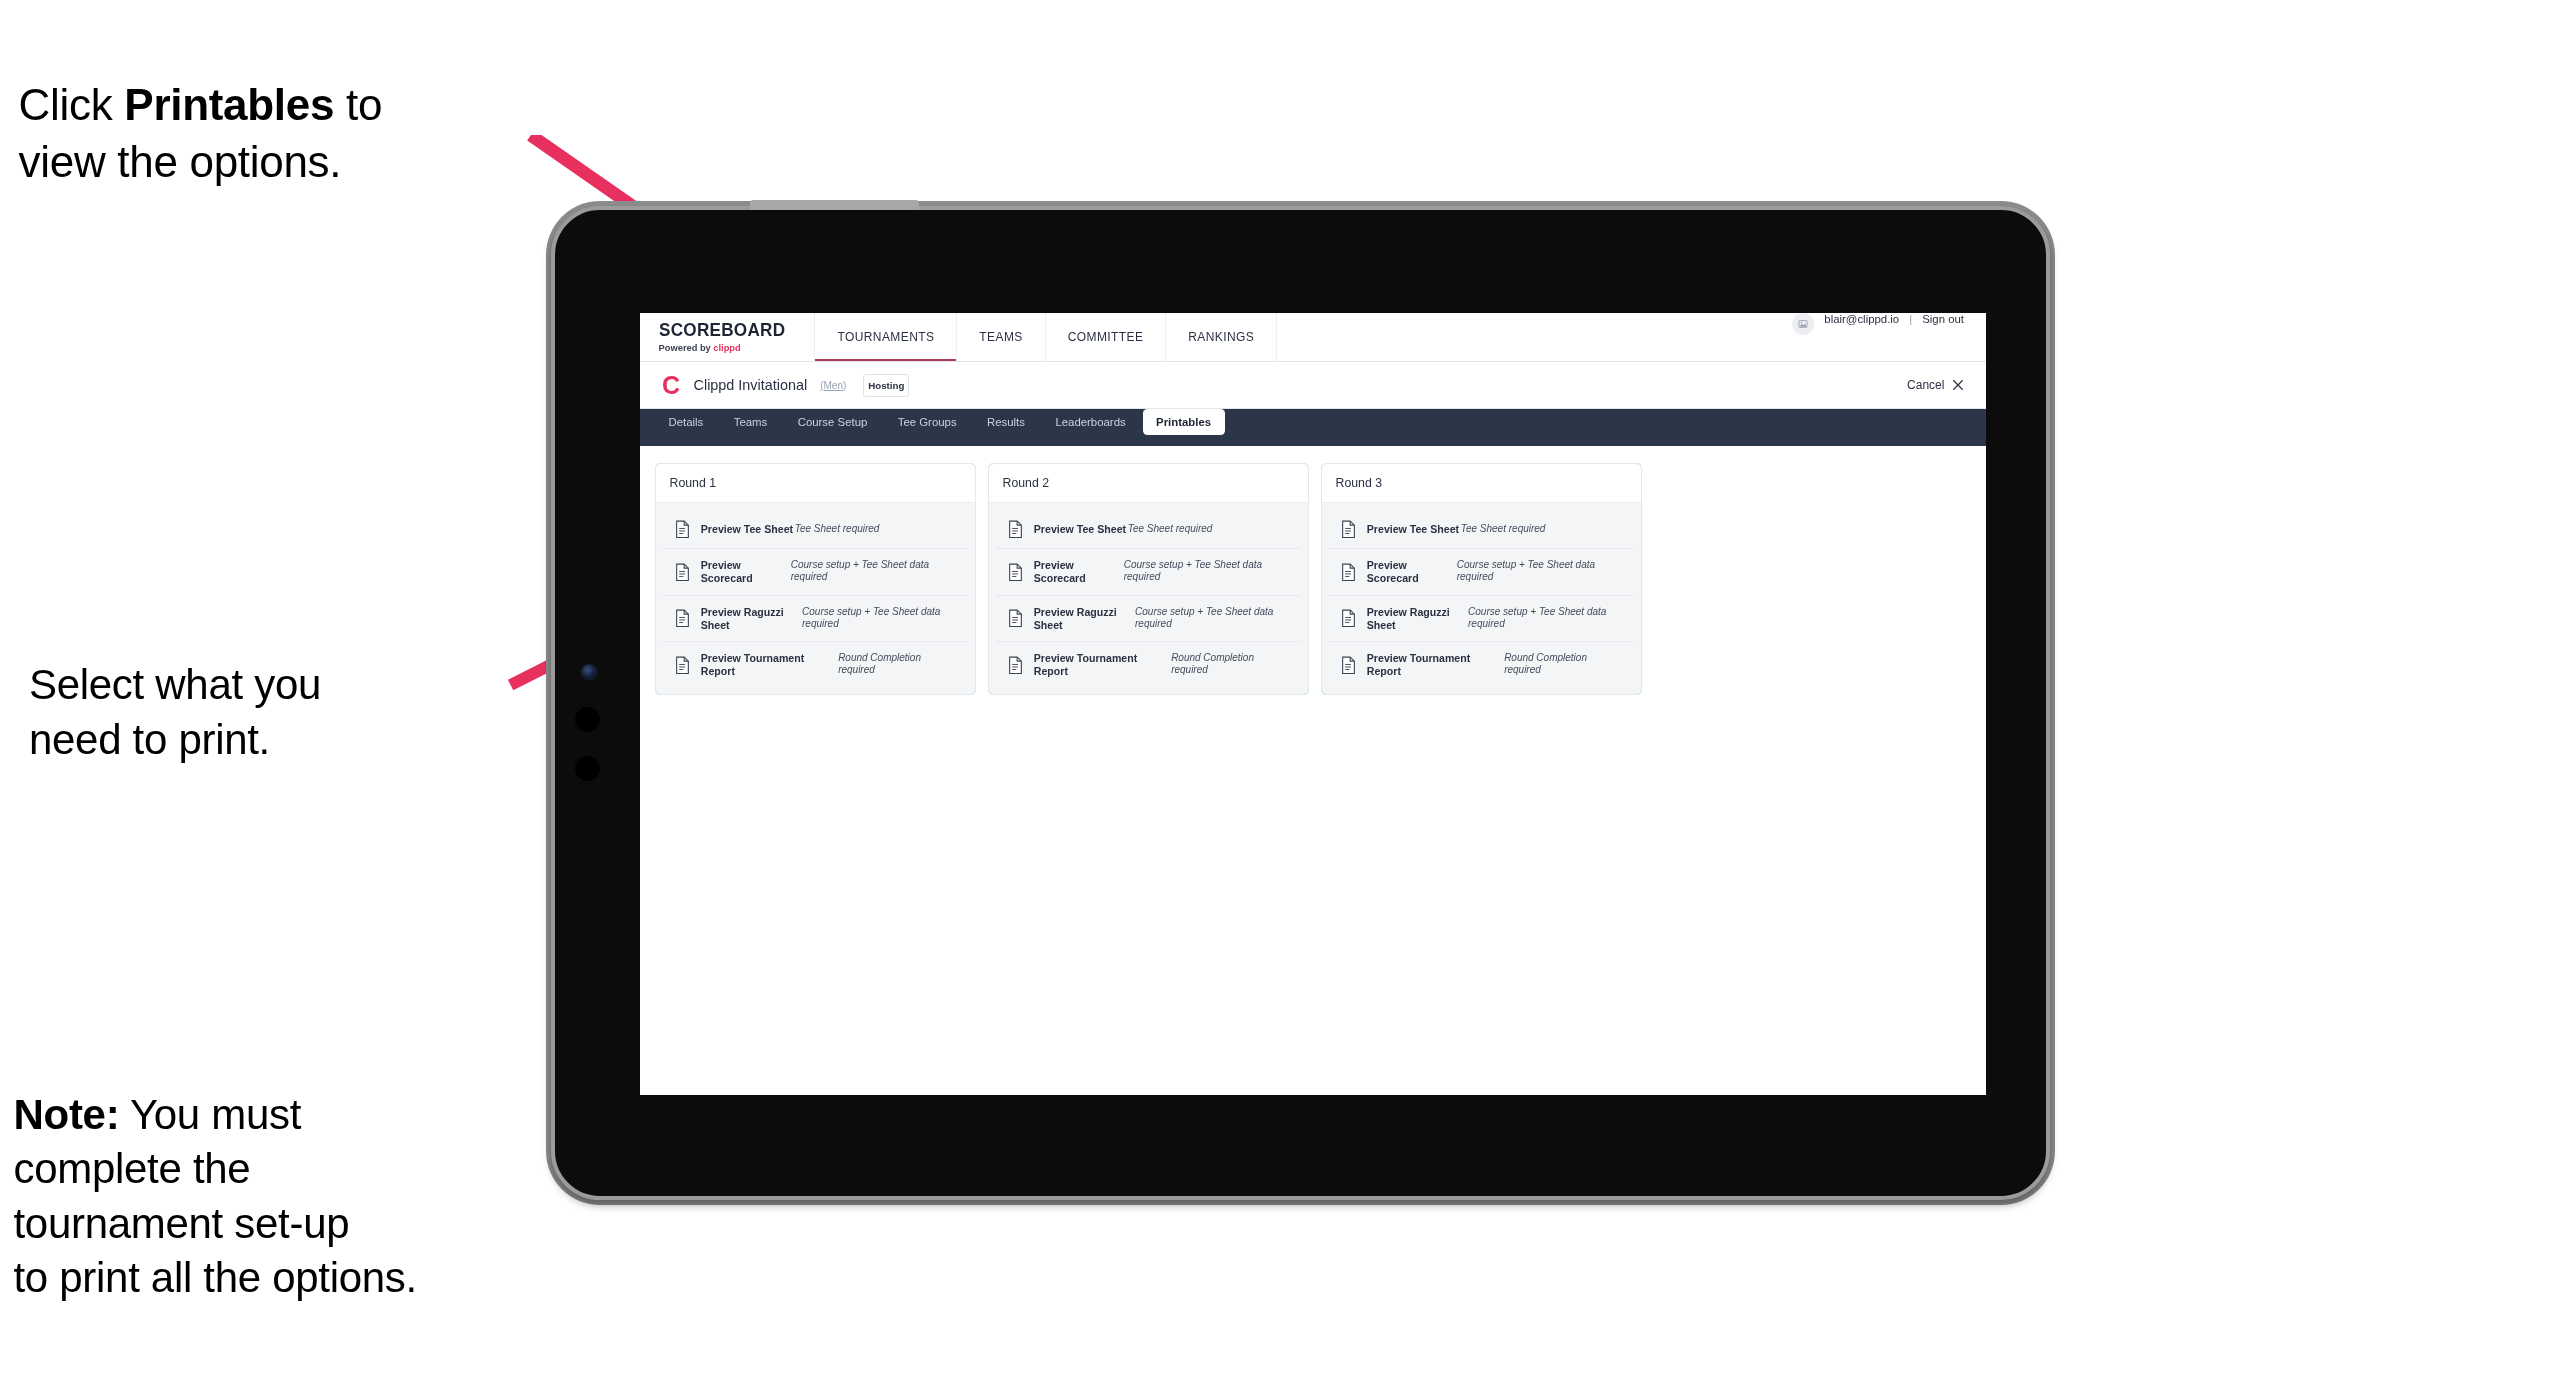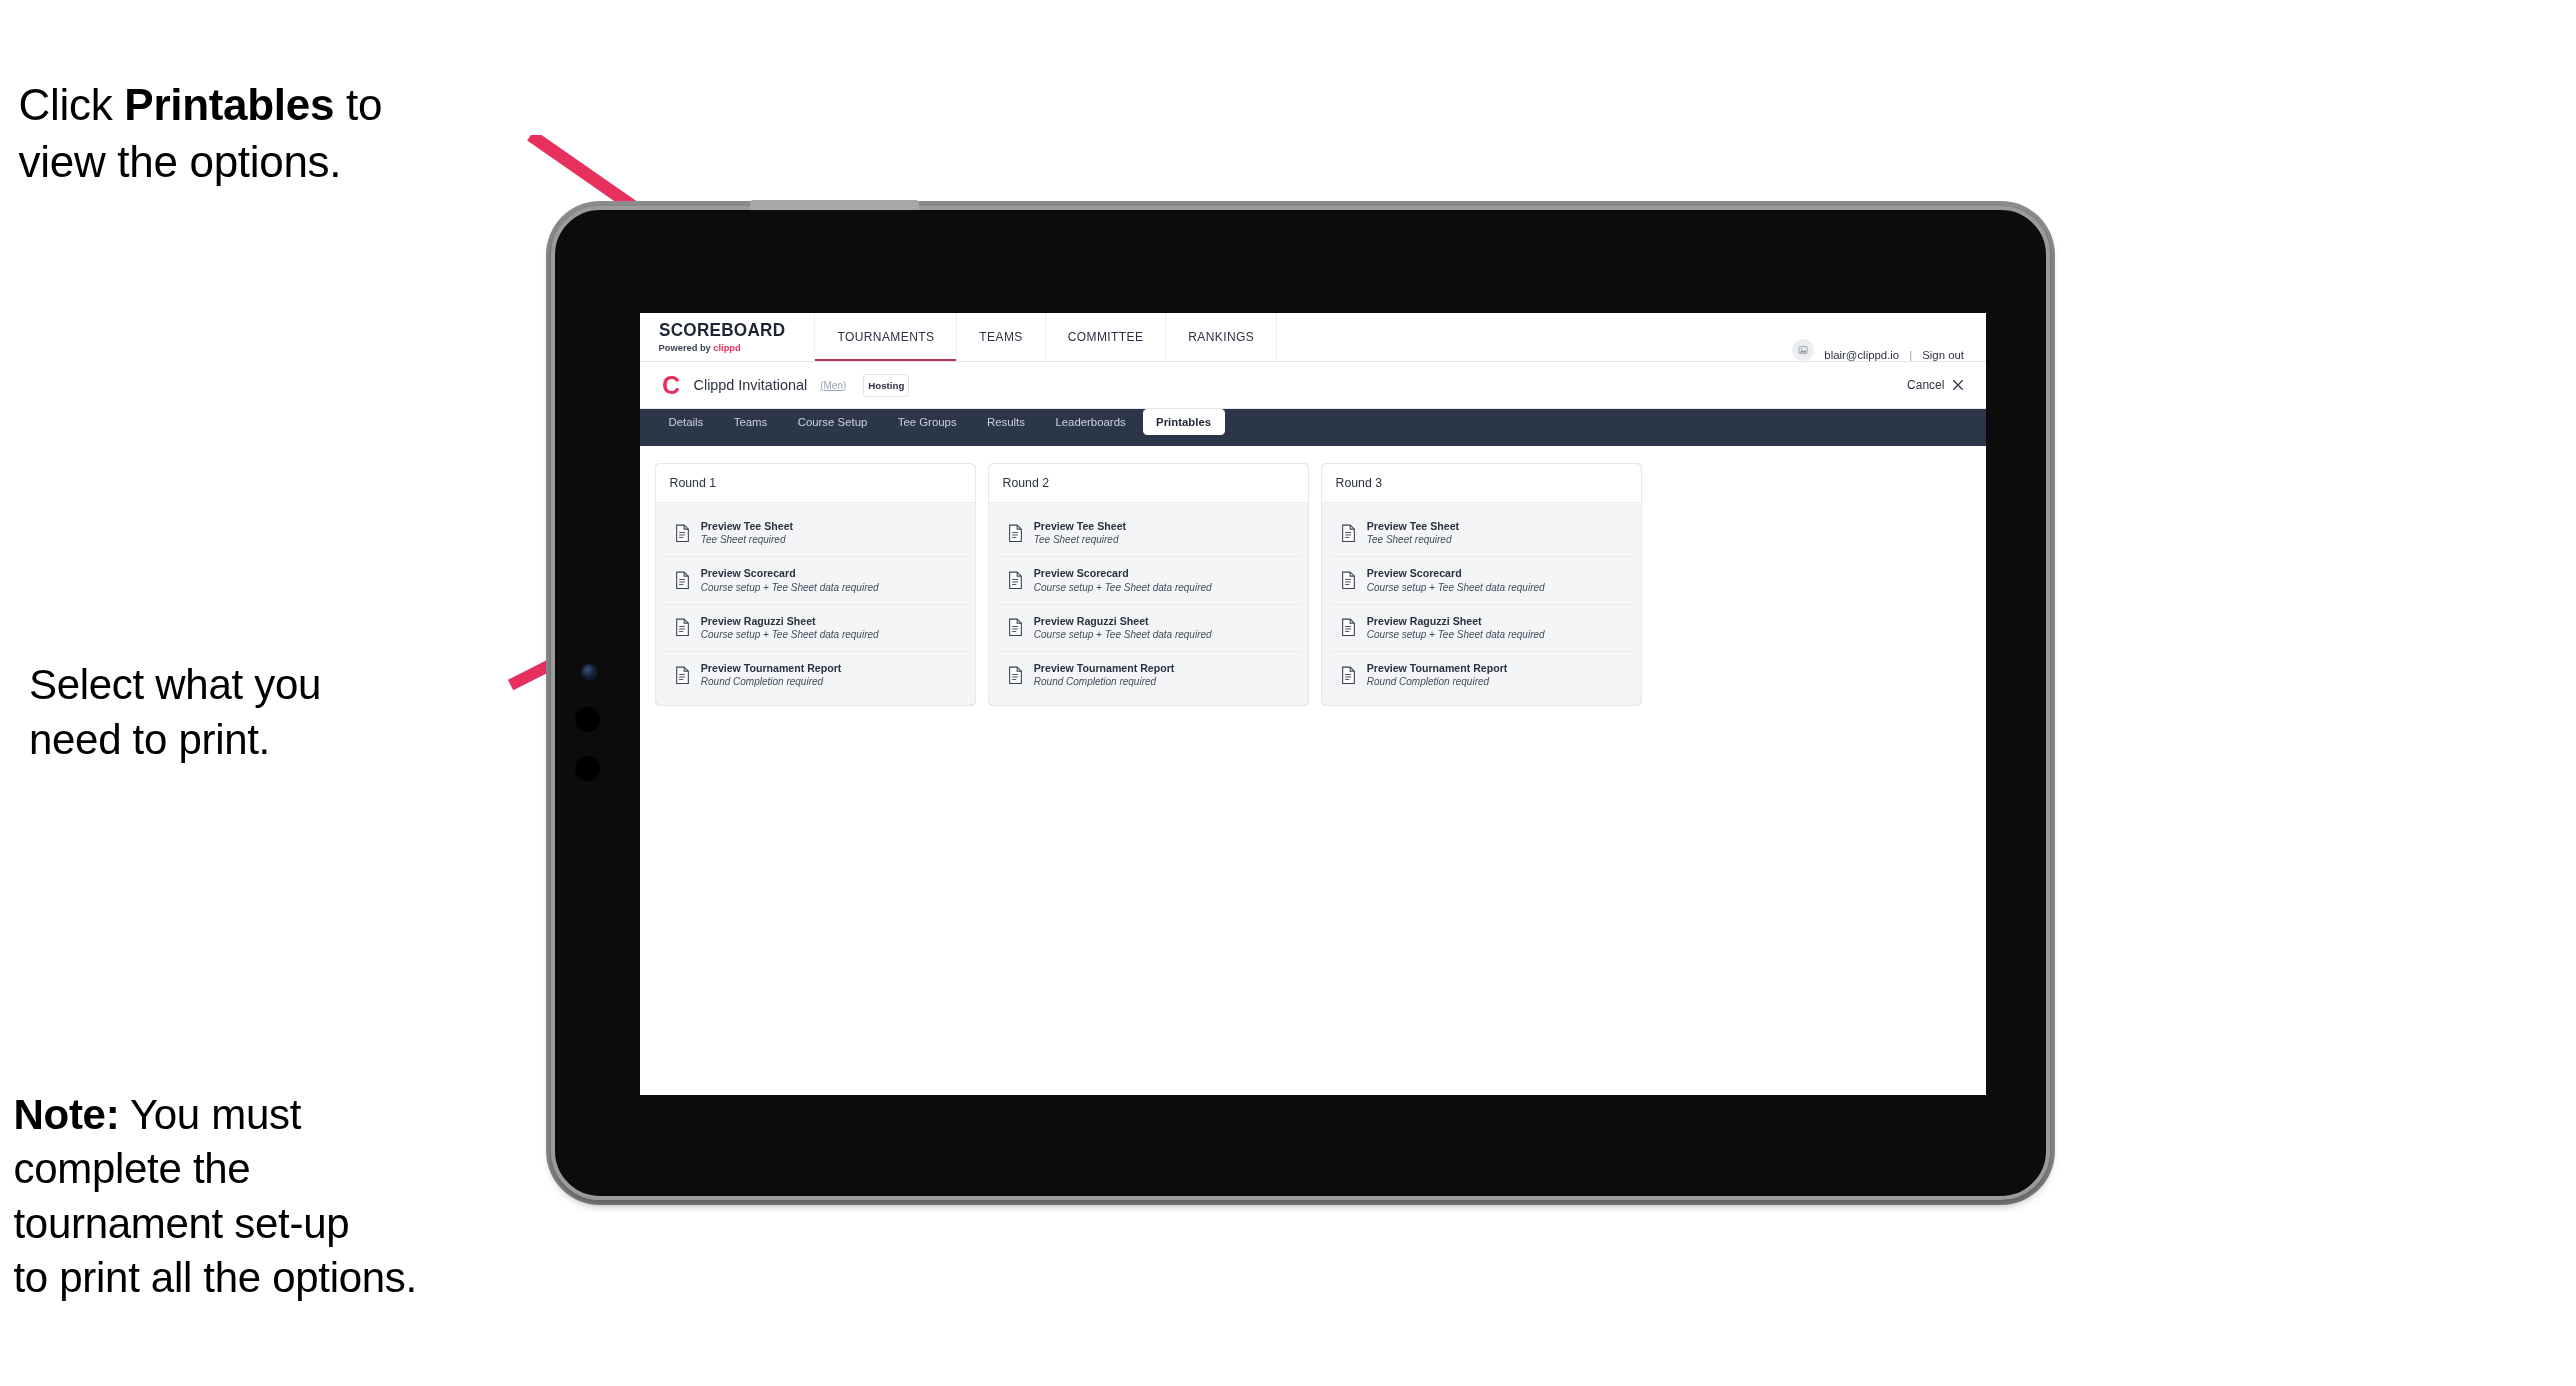--- a/index.html
+++ b/index.html
@@ -116,21 +116,21 @@
     white-space: nowrap;
   }
   .topnav-item:last-of-type { border-right: 0.8px solid #eceef1; }
   .topnav-item.active::after {
     content: "";
     position: absolute; left: 0; right: 0; bottom: 0;
     height: 2.5px; background: #b23a53;
   }
   #topbar-spacer { flex: 1; border-left: 0.8px solid #eceef1; }
   #topbar-user {
-    display: flex; align-items: flex-end; gap: 10px;
+    display: flex; align-items: flex-start; gap: 10px;
     padding: 0 22px;
     font-size: 11.4px;
     color: #2b3142;
     white-space: nowrap;
   }
   #user-avatar {
     width: 22px; height: 22px; border-radius: 50%;
     background: #eceef2;
     display: flex; align-items: center; justify-content: center;
     color: #8a90a0; font-size: 10px;
@@ -224,21 +224,21 @@
   .round-body { padding: 6.8px; background: #f4f5f7; }
   .print-item {
     display: flex; align-items: center; gap: 11px;
     padding: 10px 12px;
     background: #f4f5f7;
     border-bottom: 0.8px solid #e7e9ed;
     cursor: pointer;
   }
   .print-item:last-child { border-bottom: none; }
   .doc-icon { flex: 0 0 auto; width: 15px; height: 18.6px; }
-  .print-text { display: flex; flex-direction: column; gap: 1.7px; }
+  .print-text { display: flex; flex-direction: row; gap: 1.7px; }
   .print-title {
     font-size: 10.6px; font-weight: 700; color: #2b3142; line-height: 1.2;
   }
   .print-req {
     font-size: 10px; font-style: italic; color: #434a5c; line-height: 1.2;
   }
 </style>
 </head>
 <body>
 

